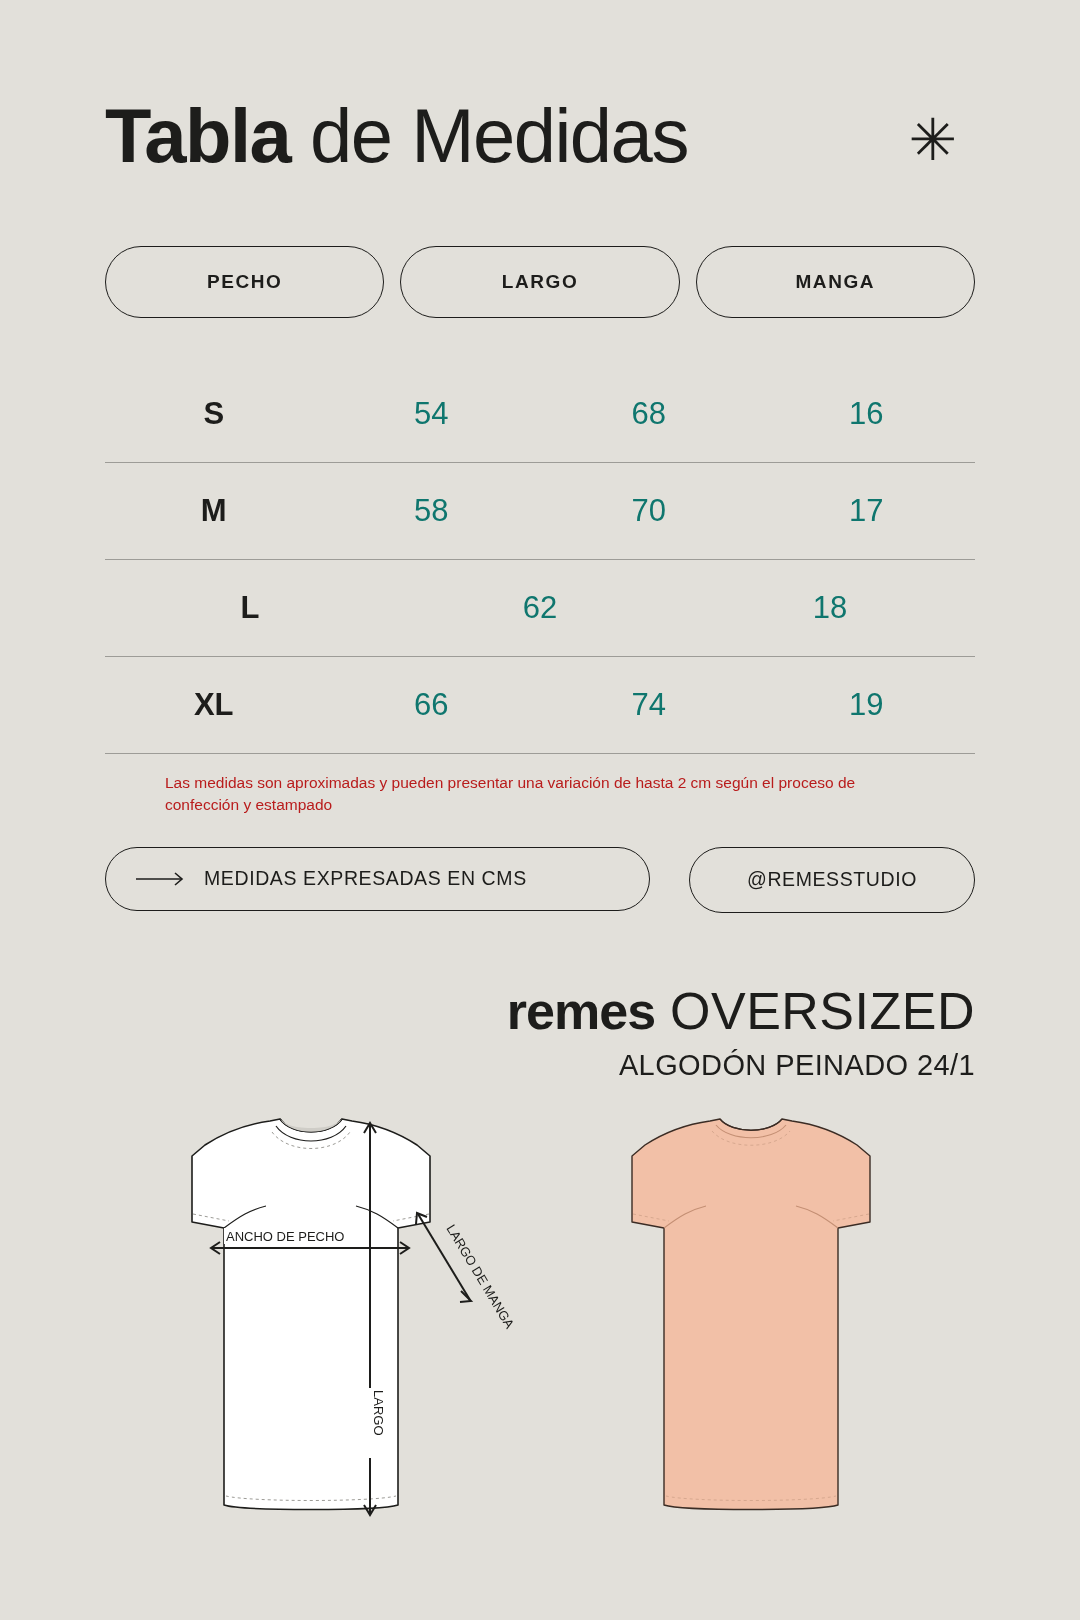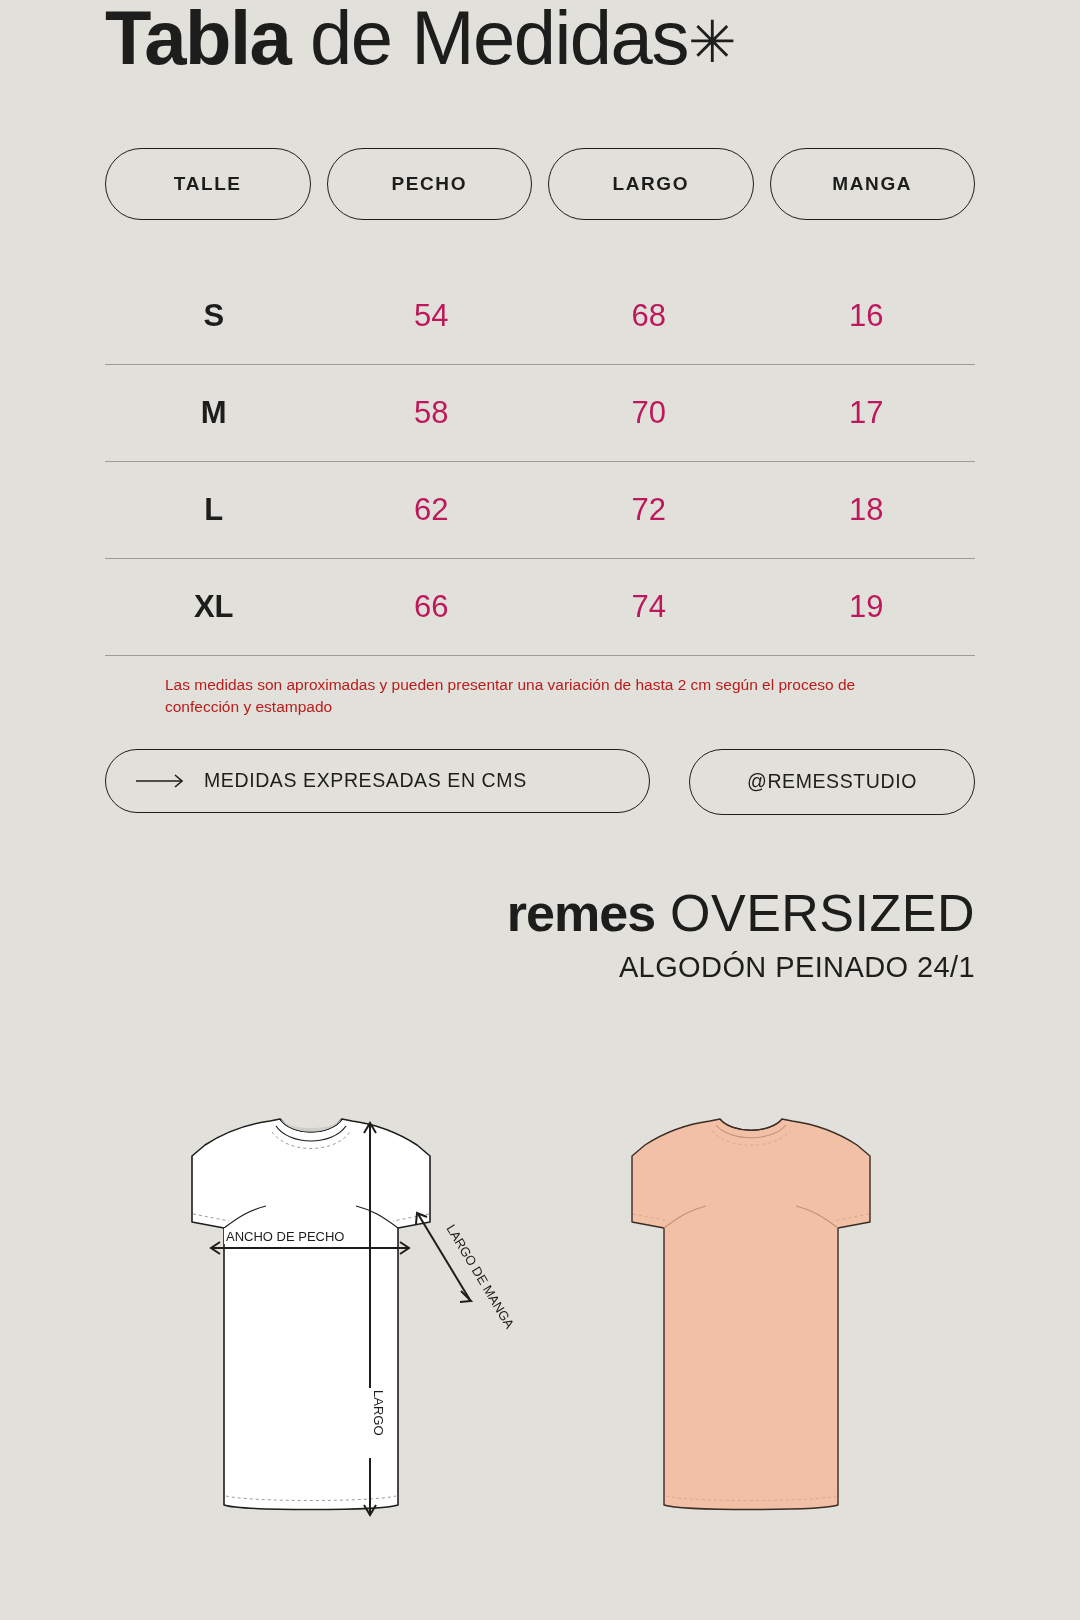--- a/index.html
+++ b/index.html
@@ -20,21 +20,22 @@
     width: 1080px;
     height: 1620px;
     box-sizing: border-box;
     padding: 0 105px;
   }
 
   
   .title-row {
     display: flex;
     align-items: center;
-    justify-content: flex-start;
+    justify-content: space-between;
+    padding-top: 98px;
   }
   .title {
     font-size: 76px;
     letter-spacing: -1.5px;
     white-space: nowrap;
     line-height: 1;
   }
   .title .bold {
     font-weight: 700;
   }
@@ -82,21 +83,21 @@
     flex: 1;
     text-align: center;
   }
   .row .cell.size {
     font-size: 31px;
     font-weight: 700;
   }
   .row .cell.val {
     font-size: 31px;
     font-weight: 400;
-    color: #be185d;
+    color: #0f766e;
   }
 
   
   .disclaimer {
     margin-top: 18px;
     padding-left: 60px;
     padding-right: 110px;
     font-size: 15.5px;
     line-height: 1.45;
     color: #b91c1c;
@@ -187,21 +188,20 @@
 <div class="page">
 
   <div class="title-row">
     <div class="title">
       <span class="bold">Tabla</span><span class="light"> de Medidas</span>
     </div>
     <div class="asterisk">✳</div>
   </div>
 
   <div class="pills">
-    <div class="pill">TALLE</div>
     <div class="pill">PECHO</div>
     <div class="pill">LARGO</div>
     <div class="pill">MANGA</div>
   </div>
 
   <div class="table">
     <div class="row">
       <div class="cell size">S</div>
       <div class="cell val">54</div>
       <div class="cell val">68</div>
@@ -209,21 +209,20 @@
     </div>
     <div class="row">
       <div class="cell size">M</div>
       <div class="cell val">58</div>
       <div class="cell val">70</div>
       <div class="cell val">17</div>
     </div>
     <div class="row">
       <div class="cell size">L</div>
       <div class="cell val">62</div>
-      <div class="cell val">72</div>
       <div class="cell val">18</div>
     </div>
     <div class="row">
       <div class="cell size">XL</div>
       <div class="cell val">66</div>
       <div class="cell val">74</div>
       <div class="cell val">19</div>
     </div>
   </div>
 

